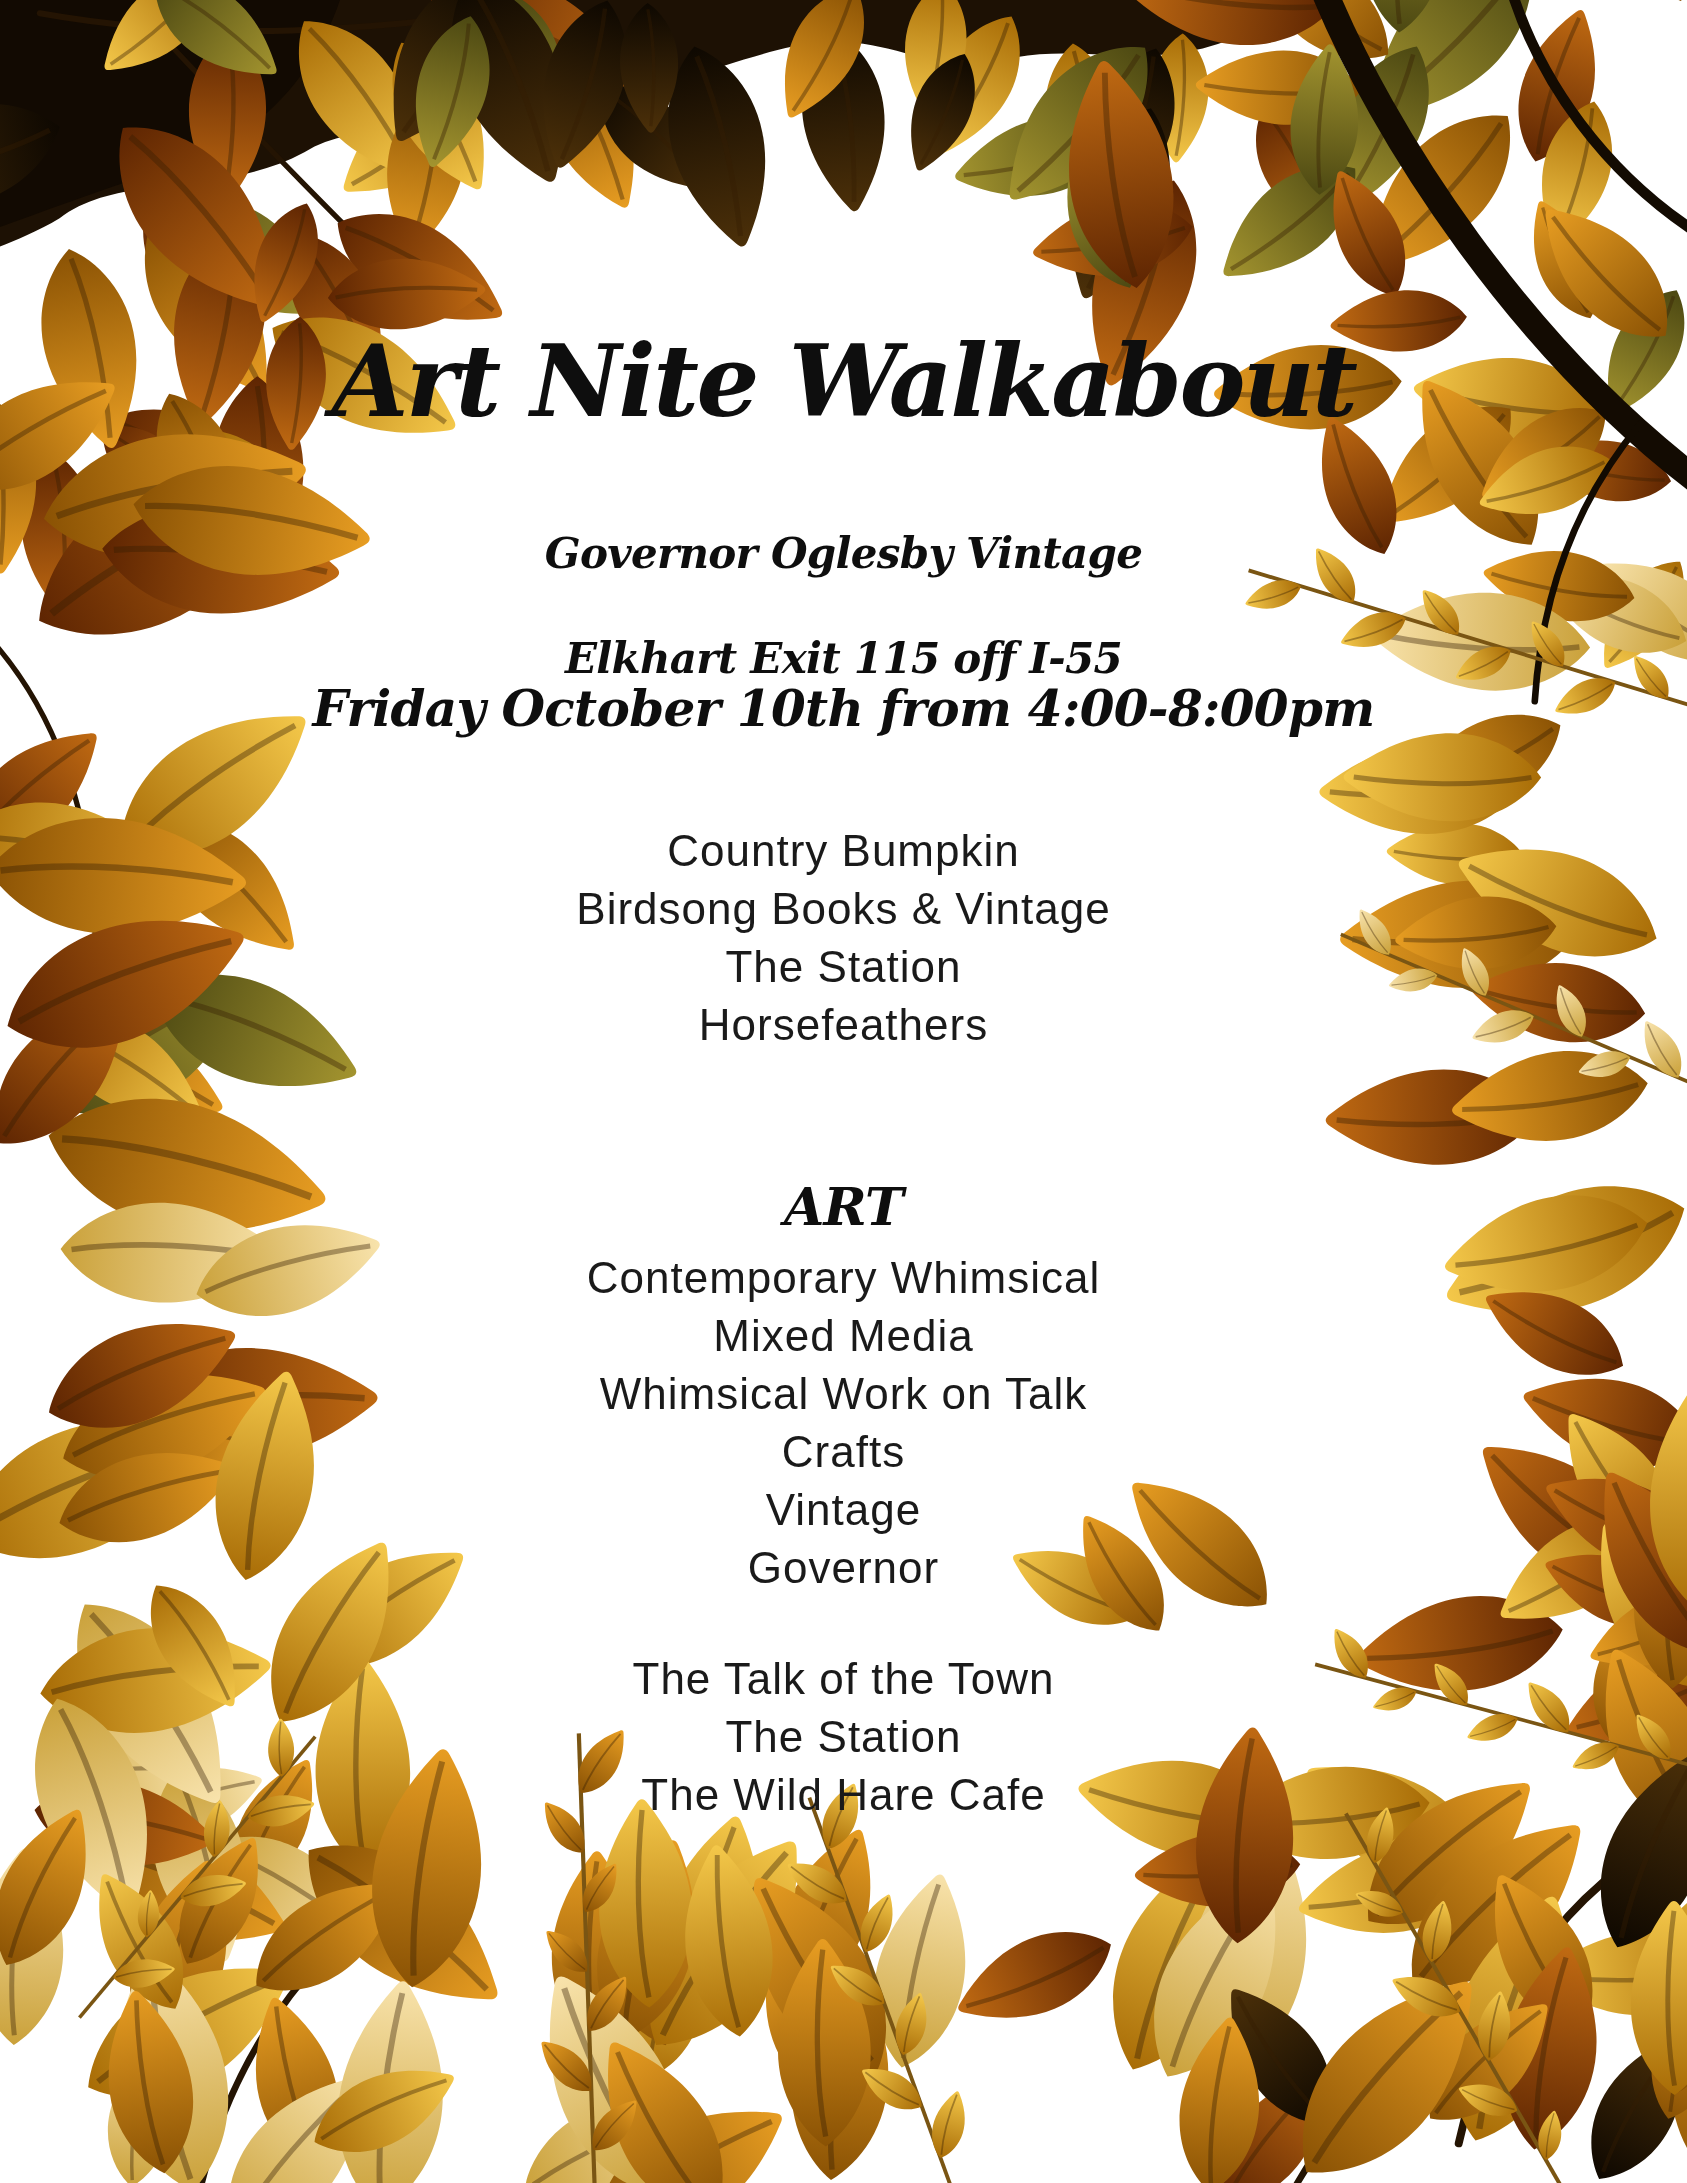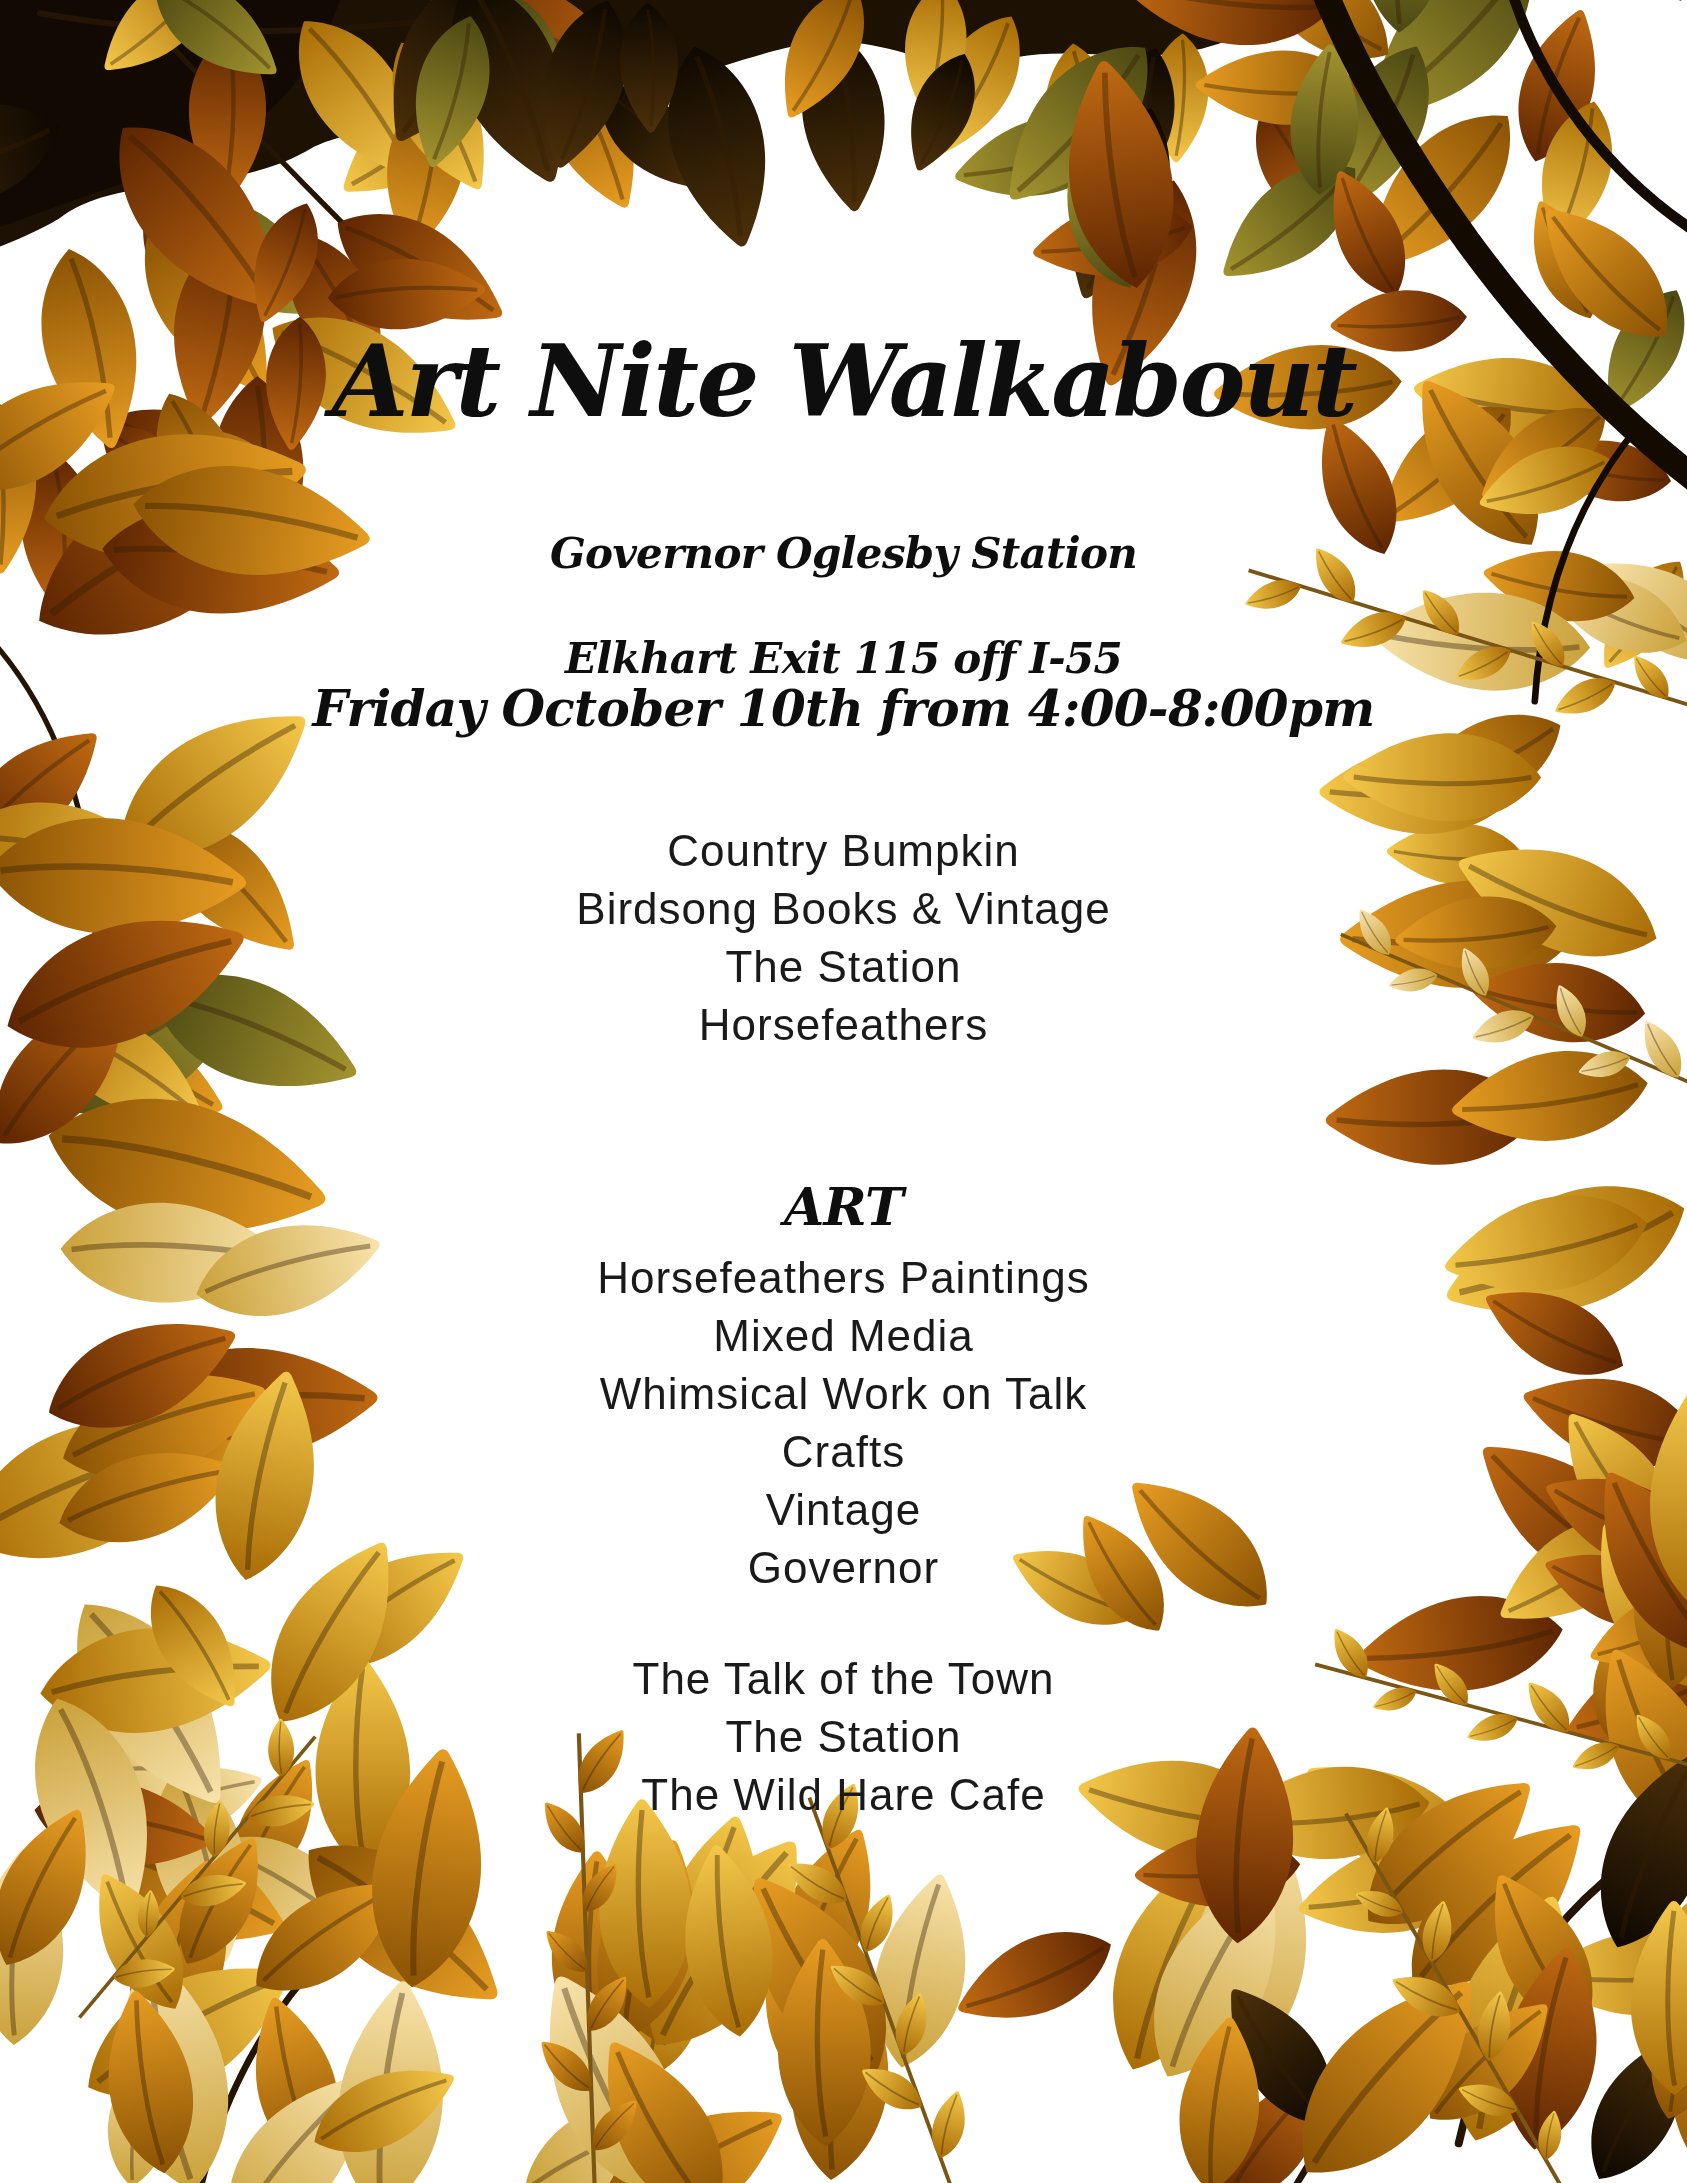--- a/index.html
+++ b/index.html
@@ -352,36 +352,36 @@
         <use href="#leafShape" xlink:href="#leafShape" transform="translate(2164.0 2965.9) rotate(-79.0) scale(0.92)" fill="url(#gGold)"></use>
         <use href="#leafShape" xlink:href="#leafShape" transform="translate(2120.8 2891.1) rotate(-158.5) scale(0.75)" fill="url(#gGold)"></use>
         <use href="#leafShape" xlink:href="#leafShape" transform="translate(2077.6 2816.2) rotate(-77.2) scale(0.84)" fill="url(#gGold)"></use>
       </g>
   </svg>
 
   <main class="content">
     <h1 class="script title">Art Nite Walkabout</h1>
 
     <div class="addr">
-      <p class="script">Governor Oglesby Station</p>
+      <p class="script">Governor Oglesby Vintage</p>
       <p class="script" style="margin:8px">Elkhart Exit 115 off I-55</p>
     </div>
 
     <p class="script date">Friday October 10th from 4:00-8:00pm</p>
 
     <section class="sec sec-shops">
       <p class="item">Country Bumpkin</p>
       <p class="item">Birdsong Books &amp; Vintage</p>
       <p class="item">The Station</p>
       <p class="item">Horsefeathers</p>
     </section>
 
     <section class="sec sec-art">
       <h2 class="script">ART</h2>
-      <p class="item">Horsefeathers Paintings</p>
+      <p class="item">Contemporary Whimsical</p>
       <p class="item">Mixed Media</p>
       <p class="item">Whimsical Work on Talk</p>
       <p class="item">Crafts</p>
       <p class="item">Vintage</p>
       <p class="item">Governor</p>
     </section>
 
     <section class="sec sec-dinner">
       <p class="item">The Talk of the Town</p>
       <p class="item">The Station</p>

